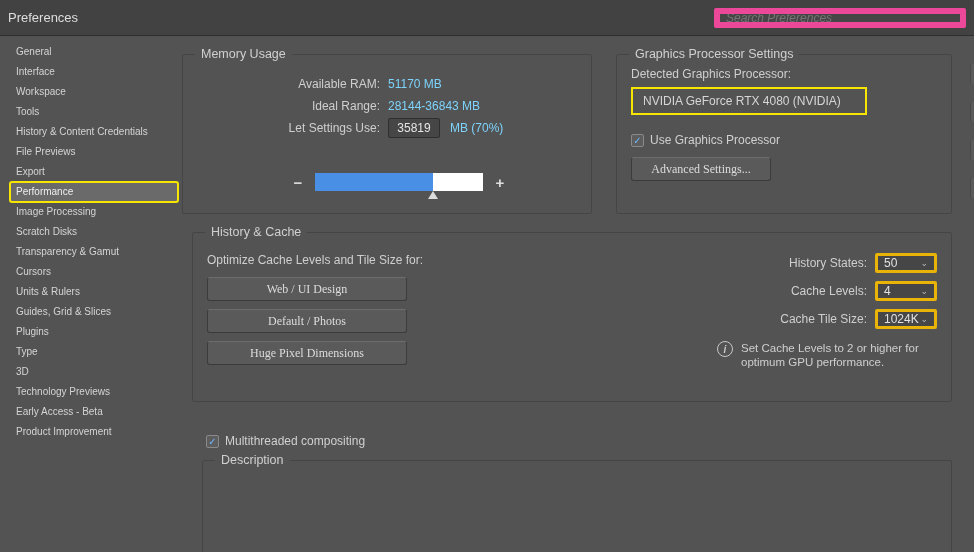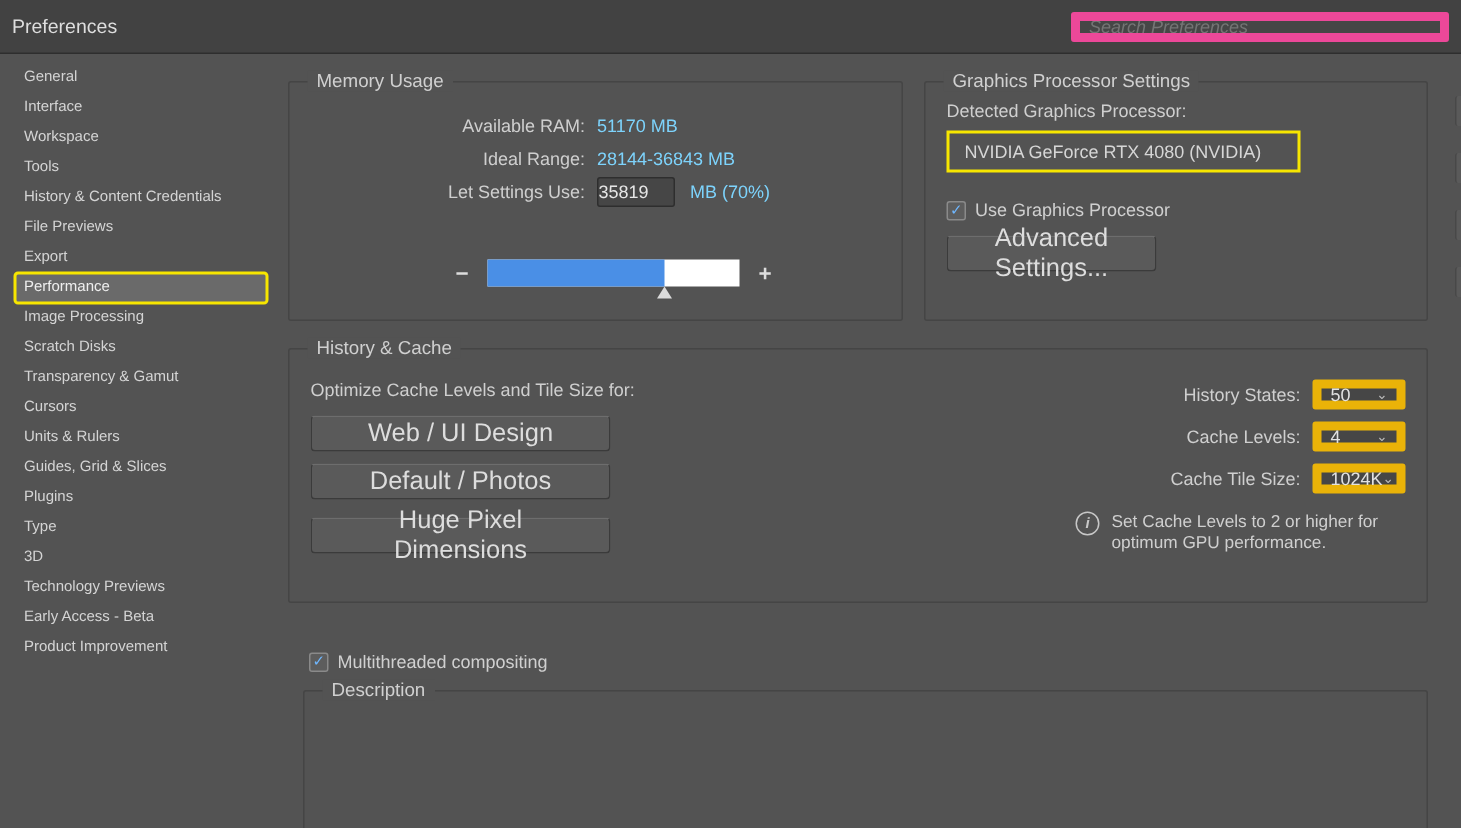--- a/index.html
+++ b/index.html
@@ -70,28 +70,28 @@
   .group-legend {
     position: absolute;
     top: -8px;
     left: 12px;
     background: #535353;
     padding: 0 6px;
     color: #d0d0d0;
     font-size: 12.5px;
   }
   
-  .g-memory { left: 10px; top: 18px; width: 410px; height: 160px; }
+  .g-memory { left: 0; top: 18px; width: 410px; height: 160px; }
   .kv-row { display: flex; align-items: center; height: 22px; }
   .kv-label { width: 205px; text-align: right; padding-right: 8px; color: #cfcfcf; }
   .kv-val { color: #7dd3fc; }
   .mem-input {
     width: 52px; height: 20px;
     background: #464646; border: 1px solid #2e2e2e;
-    color: #e6e6e6; text-align: left; font-size: 12px;
+    color: #e6e6e6; text-align: center; font-size: 12px;
     border-radius: 2px;
   }
   .slider-wrap {
     position: absolute; left: 108px; top: 118px;
     display: flex; align-items: center; gap: 10px;
   }
   .minus, .plus {
     width: 14px; height: 14px;
     display: flex; align-items: center; justify-content: center;
     color: #ddd; font-size: 15px; font-weight: bold;
@@ -131,38 +131,39 @@
     color: #6fb7ff; font-size: 10px;
   }
   .chk::after { content: "✓"; }
   .btn {
     background: #5a5a5a;
     border: 1px solid #3b3b3b;
     border-top-color: #6d6d6d;
     color: #ddd;
     height: 24px;
     padding: 0 14px;
-    font-size: 17px;
+    font-size: 12px;
     border-radius: 3px;
     cursor: pointer;
     display: inline-flex;
     align-items: center;
     justify-content: center;
+    font-family: Liberation Serif, serif;
   }
   
   .g-hist { left: 10px; top: 196px; width: 760px; height: 170px; }
   .hist-left { position: absolute; left: 14px; top: 20px; }
   .hist-left .opt-label { color: #cfcfcf; margin-bottom: 10px; }
   .hist-left .opt-btn { width: 200px; margin-bottom: 8px; }
   .hist-right { position: absolute; right: 14px; top: 20px; display: flex; flex-direction: column; gap: 8px; }
   .hr-row { display: flex; align-items: center; justify-content: flex-end; gap: 8px; }
   .hr-label { text-align: right; color: #cfcfcf; }
   .dd {
     width: 62px; height: 20px;
-    background: #464646; border: 6px solid #eab308;
+    background: #464646; border: 3px solid #eab308;
     border-radius: 2px;
     display: flex; align-items: center; justify-content: space-between;
     padding: 0 6px; color: #e2e2e2; cursor: pointer;
   }
   .dd .arr { font-size: 9px; color: #bbb; }
   .info-row { display: flex; align-items: flex-start; gap: 8px; max-width: 220px; margin-top: 4px; }
   .info-ico {
     width: 16px; height: 16px; border: 1.5px solid #c8c8c8; border-radius: 50%;
     display: flex; align-items: center; justify-content: center;
     color: #c8c8c8; font-size: 10px; font-style: italic; font-weight: bold;

